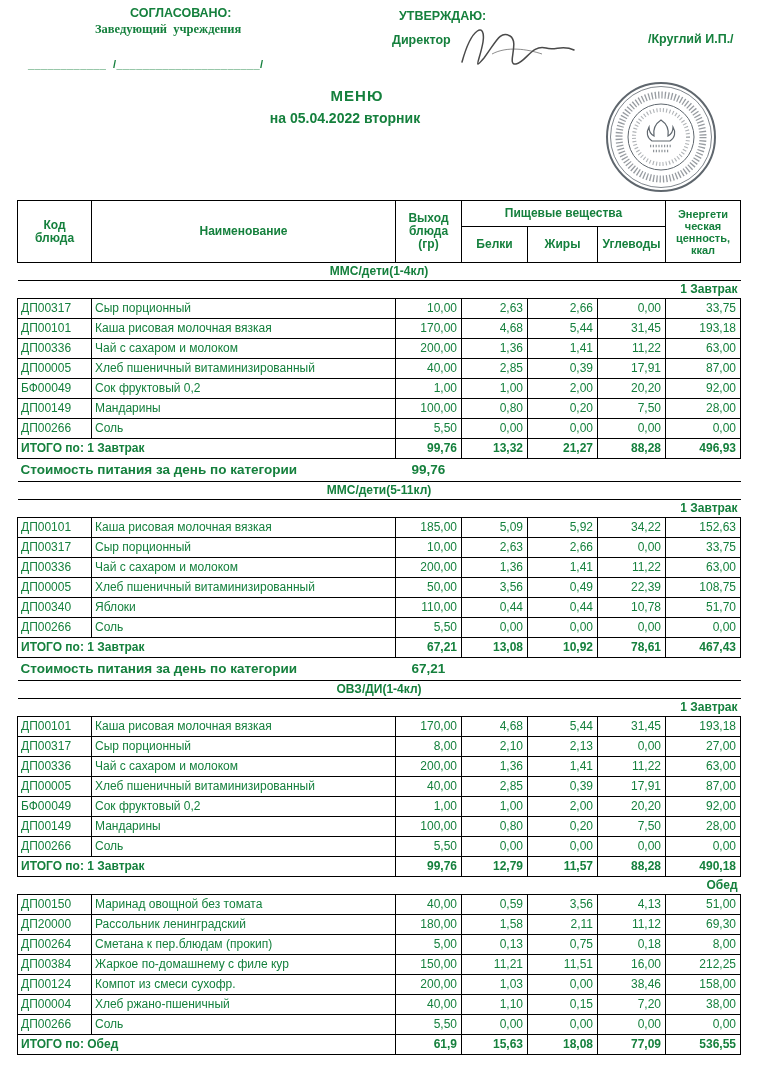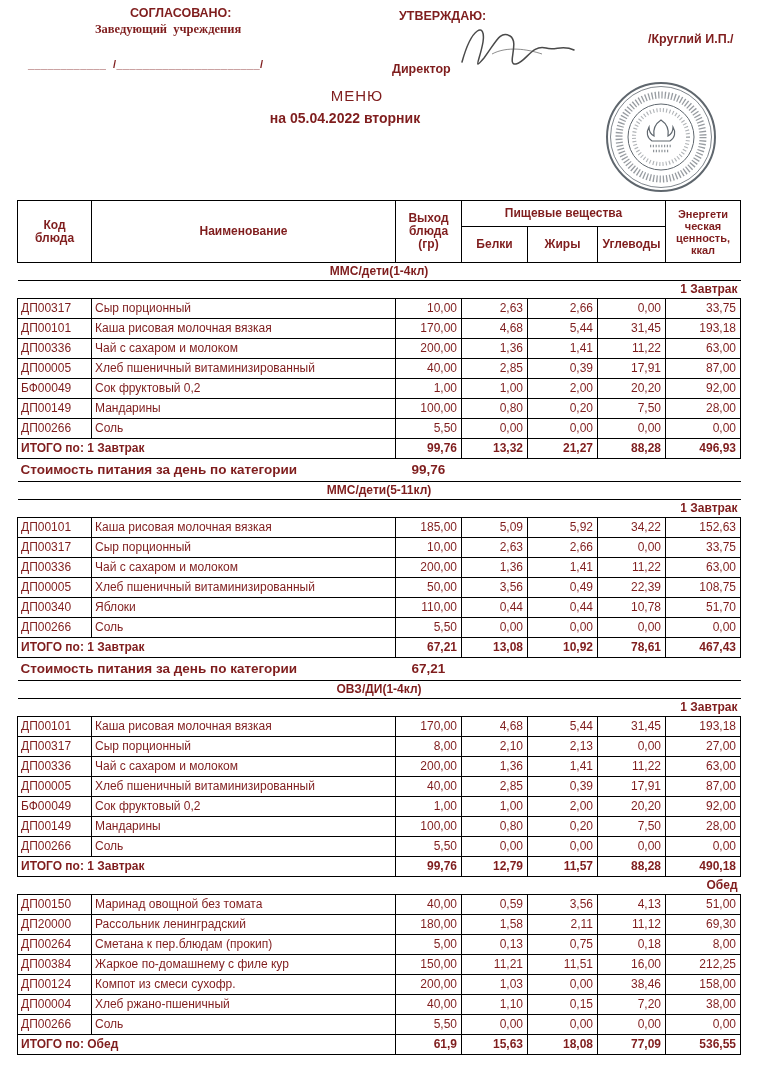--- a/index.html
+++ b/index.html
@@ -3,32 +3,32 @@
 <meta charset="utf-8">
 <style>
   * { box-sizing: border-box; }
   html, body { margin: 0; padding: 0; background: #ffffff; }
   .page {
     position: relative;
     width: 757px;
     height: 1071px;
     background: #ffffff;
     font-family: "Liberation Sans", sans-serif;
-    color: #7f1d1d;
+    color: #15803d;
     overflow: hidden;
   }
   .hdr { position: absolute; font-weight: bold; font-size: 12.5px; white-space: pre; }
   #agreed       { left: 130px; top: 6px; }
   #agreed-role  { left: 95px;  top: 22px; font-family: Liberation Serif, serif; }
   #approved     { left: 399px; top: 9px; }
-  #approved-role{ left: 392px; top: 33px; margin-top: 29px; }
+  #approved-role{ left: 392px; top: 33px; }
   #approver-name{ left: 648px; top: 32px; }
   #sig-line     { left: 28px; top: 58px; font-weight: bold; font-size: 11px; letter-spacing: 0.4px; }
   .title-block  { position: absolute; top: 87px; left: 0; width: 690px; text-align: center; }
-  #doc-title    { font-size: 15px; font-weight: normal; letter-spacing: 1px; padding-left: 24px; }
+  #doc-title    { font-size: 15px; font-weight: bold; letter-spacing: 1px; padding-left: 24px; }
   #doc-subtitle { font-size: 14px; font-weight: bold; margin-top: 6px; }
   #signature-svg { position: absolute; left: 452px; top: 16px; }
   #stamp-svg     { position: absolute; left: 604px; top: 80px; opacity: 0.88; }
 
   table.menu-table {
     border-collapse: collapse;
     table-layout: fixed;
     width: 723px;
     margin-left: 17px;
     margin-top: 200px;

